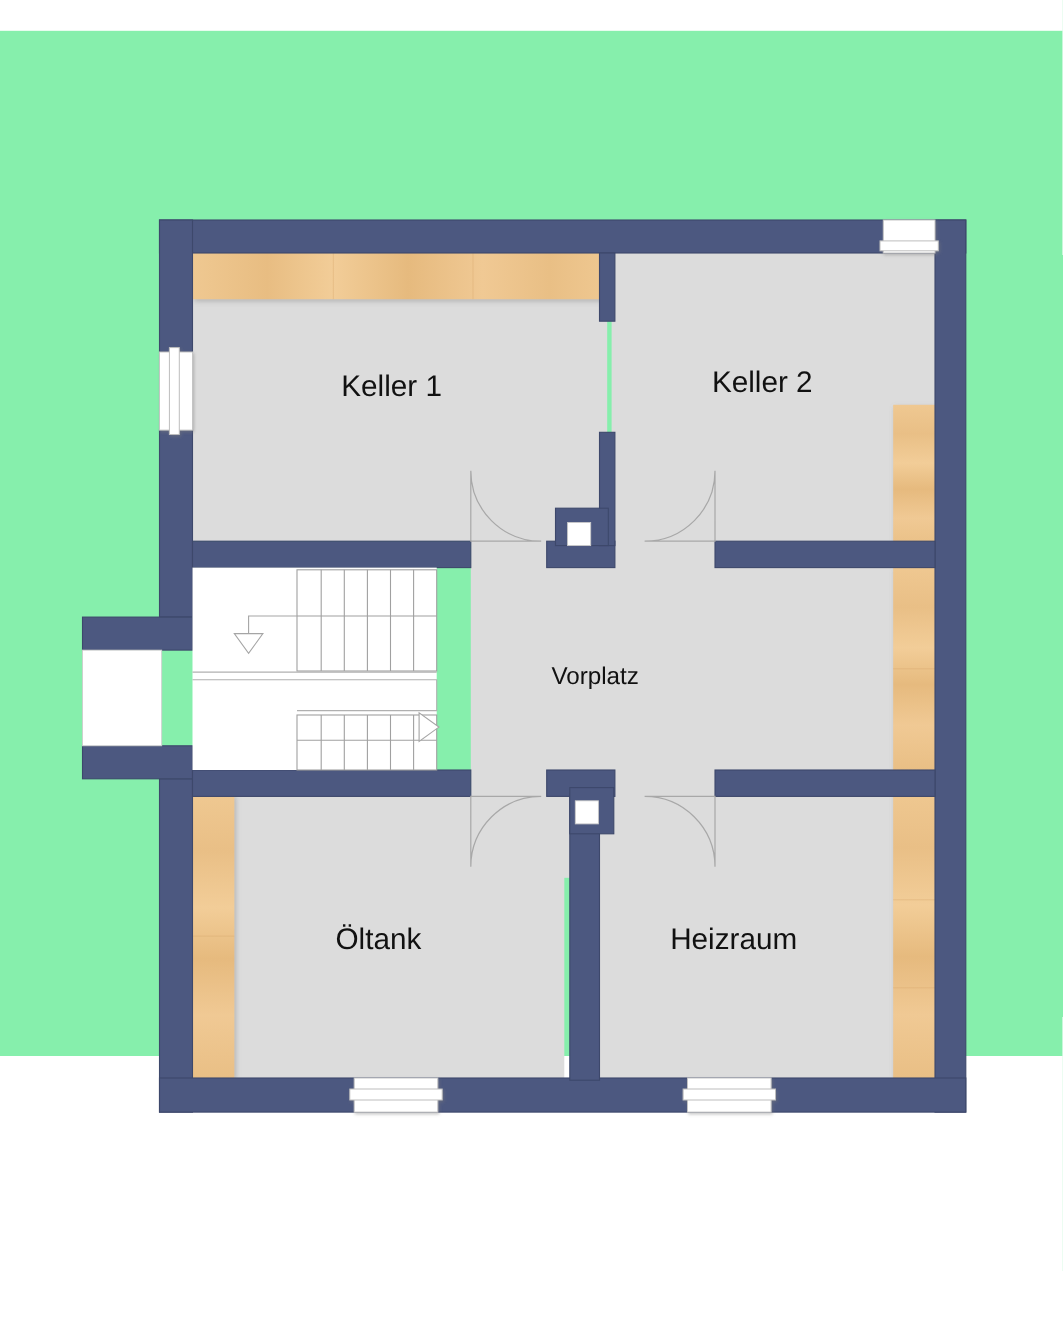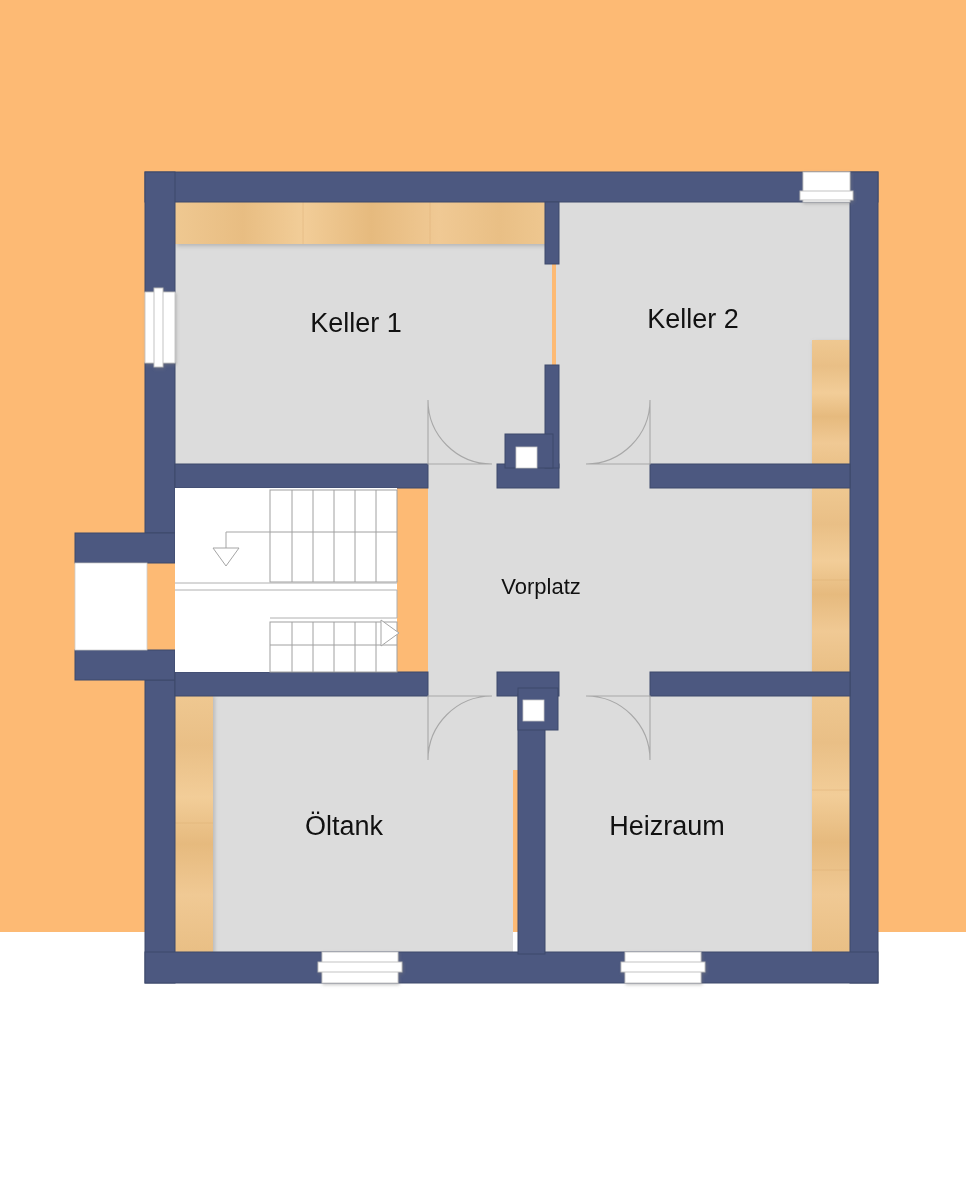--- a/index.html
+++ b/index.html
@@ -11,21 +11,22 @@
   body {
     width: 966px;
     height: 1200px;
     font-family: "Liberation Sans", sans-serif;
     overflow: hidden;
   }
   #floorplan-root {
     position: relative;
     width: 966px;
     height: 932px;
-    background: #fdba74;
+    background: #86efac;
+    margin-top: 28px;
   }
   svg.plan {
     display: block;
     width: 966px;
     height: 1200px;
   }
   .room-label {
     font-family: "Liberation Sans", sans-serif;
     fill: #111111;
     text-anchor: middle;

